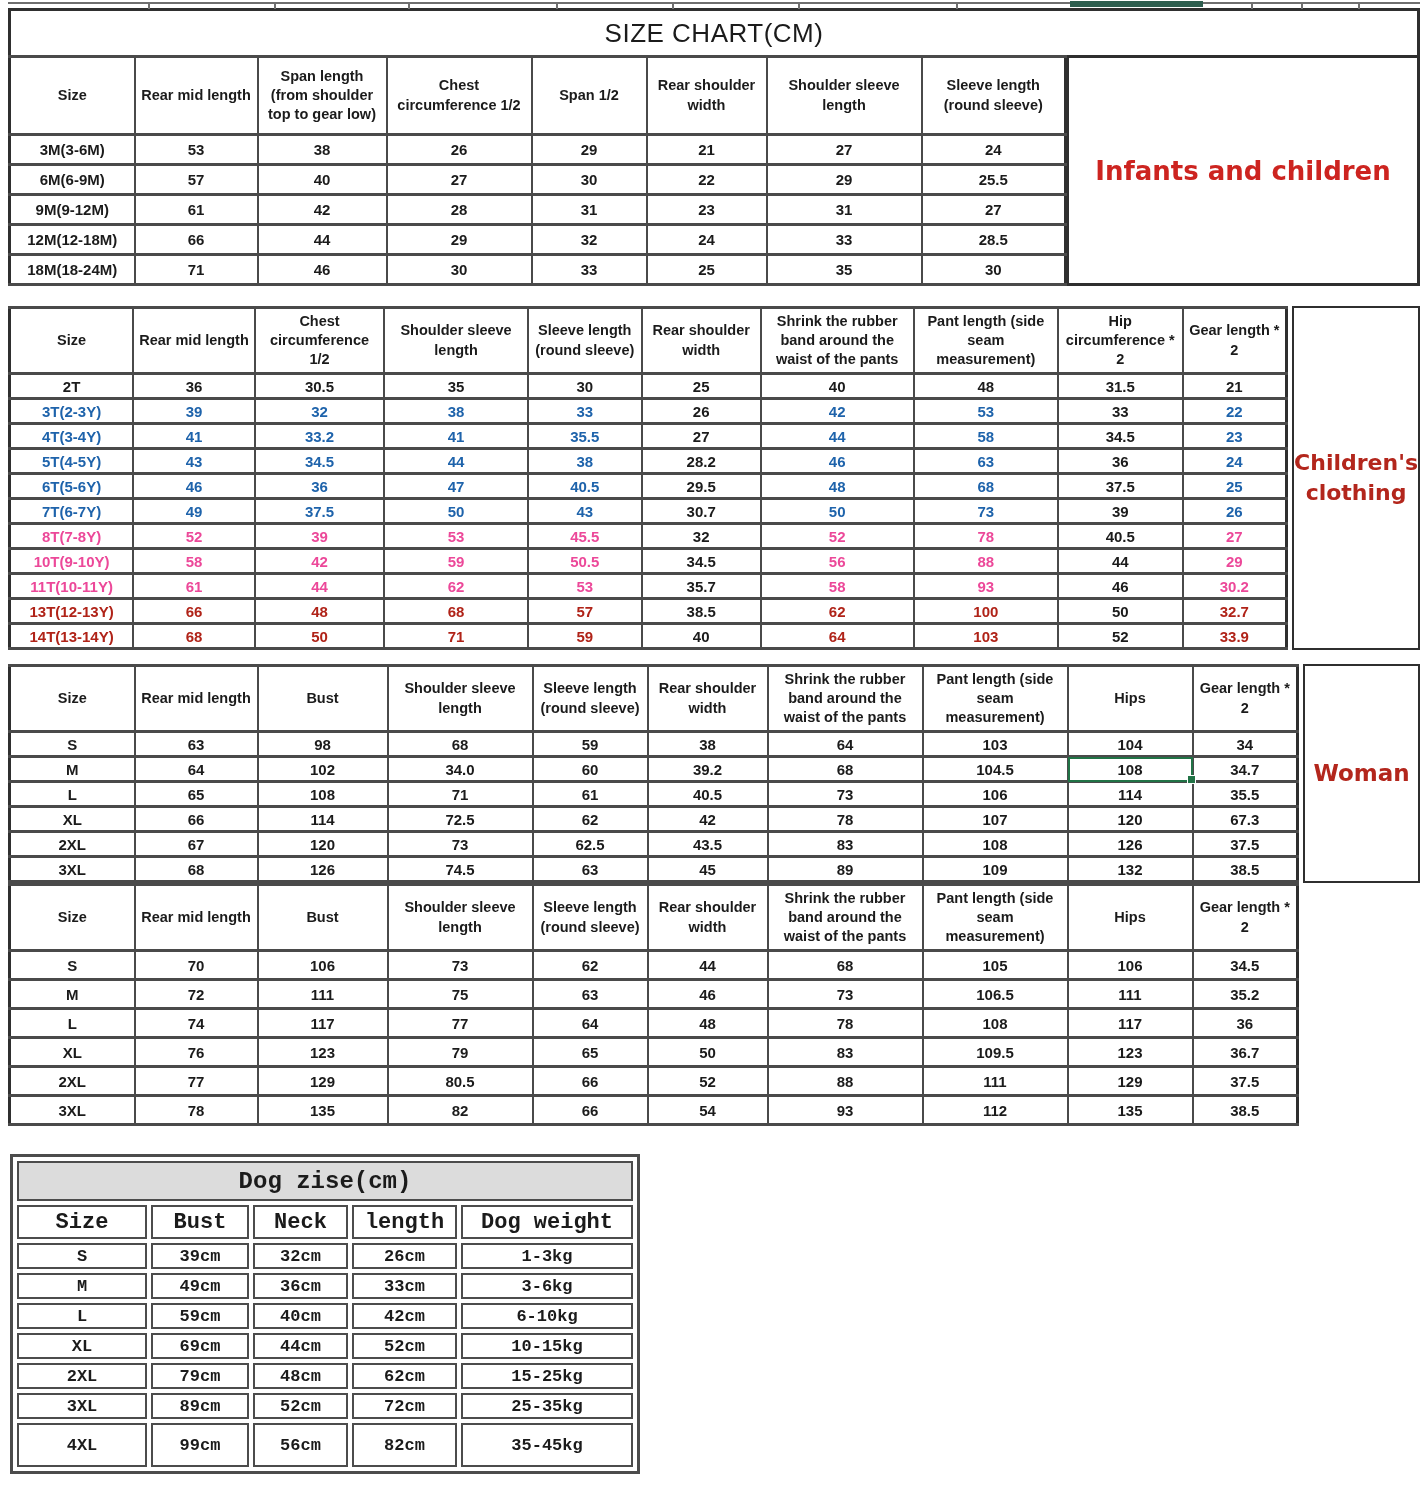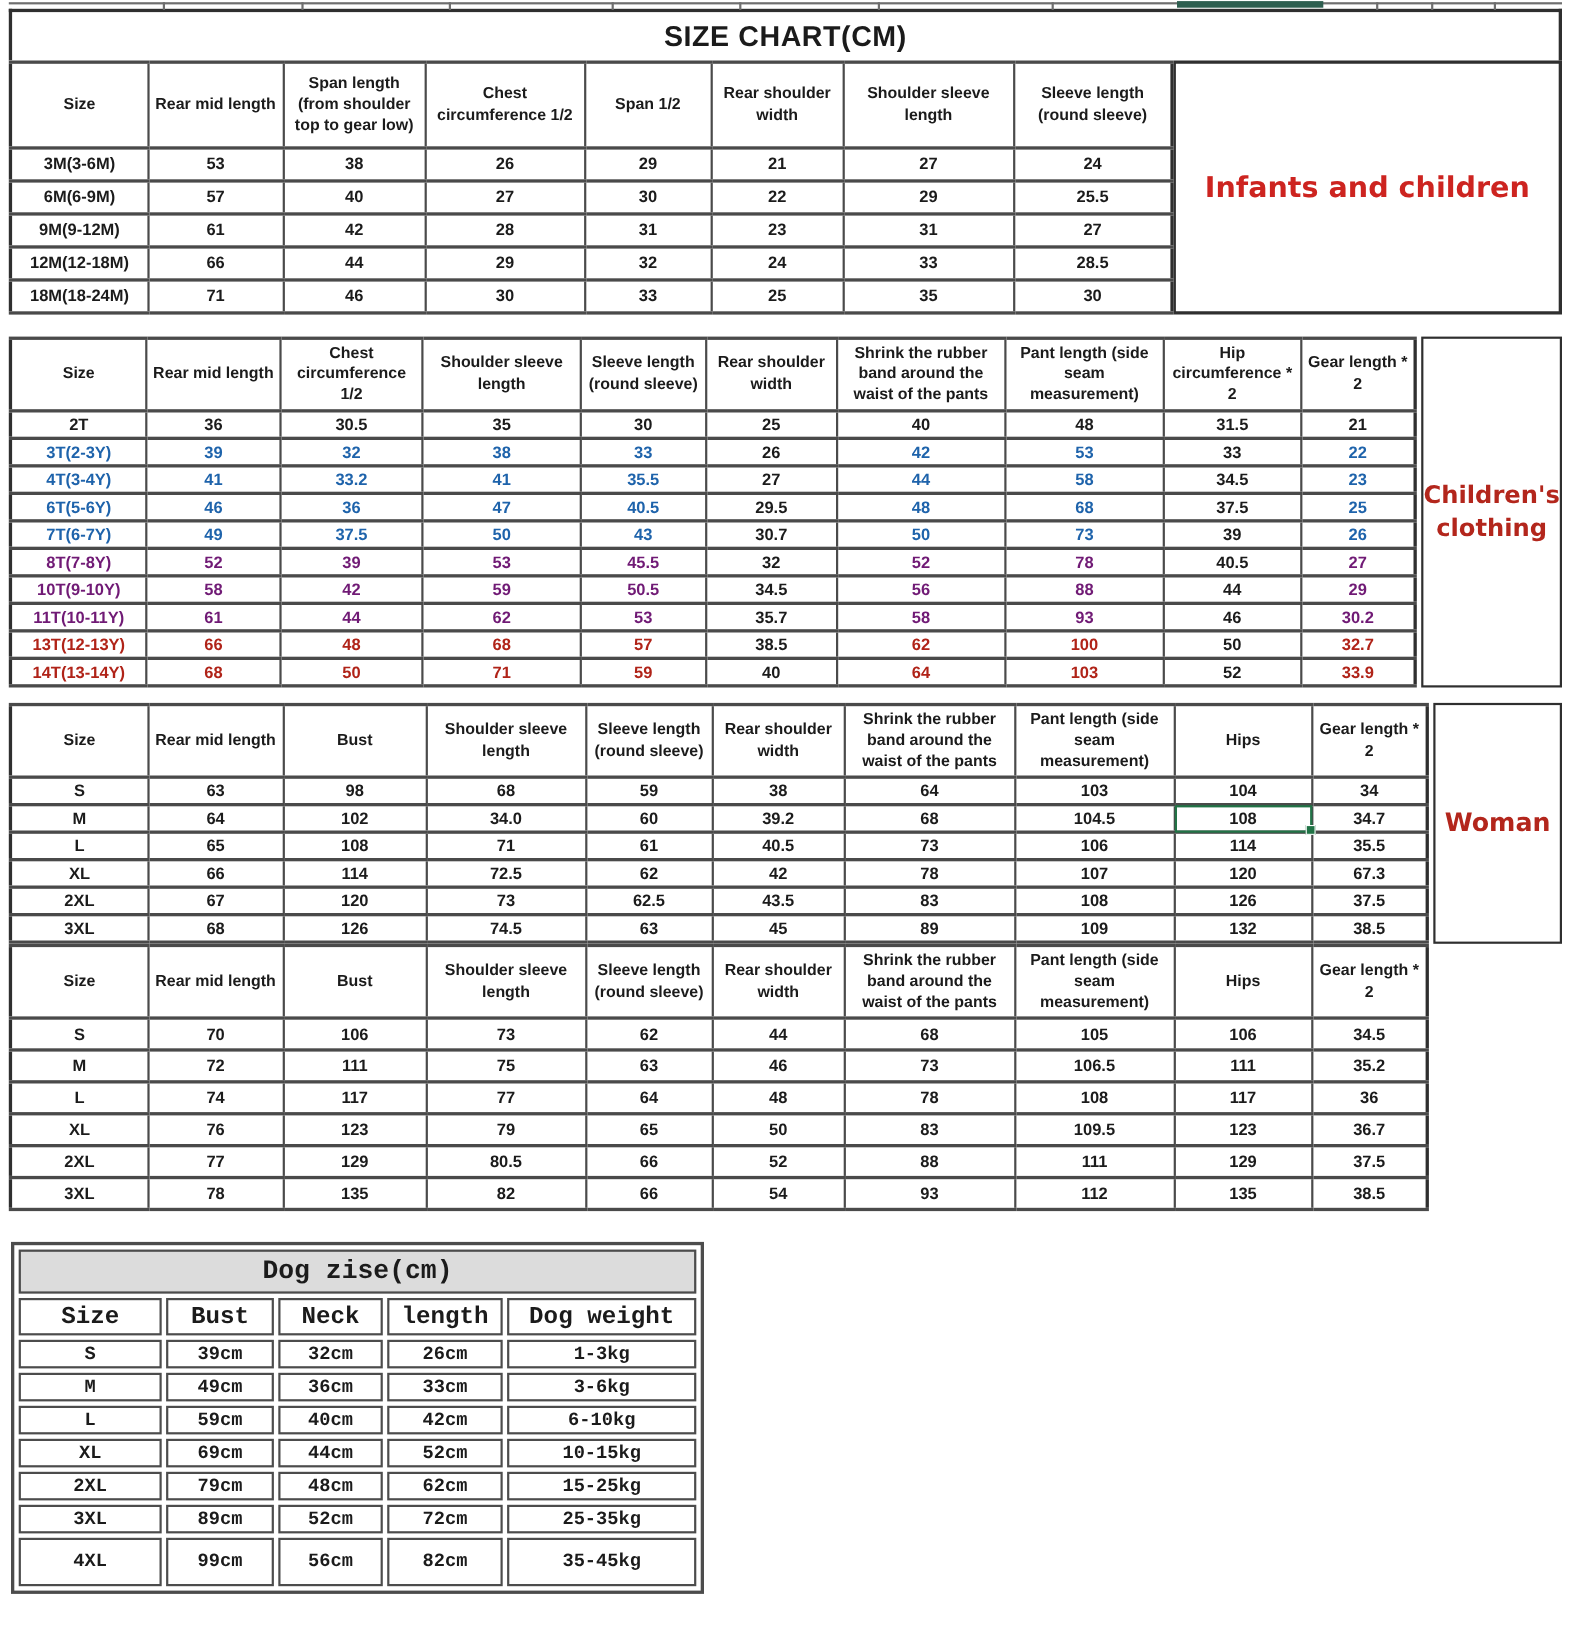--- a/index.html
+++ b/index.html
@@ -9,42 +9,42 @@
 
   
   .gridstrip { position: relative; height: 8px; width: 1412px; }
   .gridstrip .base { position: absolute; top: 2px; left: 0; width: 100%; height: 2px; background: #6f6f6f; }
   .gridstrip .tick { position: absolute; top: 2px; width: 2px; height: 7px; background: #6f6f6f; }
   .gridstrip .greenseg { position: absolute; top: 1px; height: 6px; background: #2e5e4f; }
 
   
   .size-chart-title {
     width: 1412px; border: 3px solid #2f2f2f; border-bottom: none;
-    text-align: center; font-weight: bold; font-size: 26px; padding: 7px 0 6px 0;
+    text-align: center; font-weight: normal; font-size: 26px; padding: 7px 0 6px 0;
     letter-spacing: 0.5px;
   }
   table.sheet { border-collapse: collapse; table-layout: fixed; background: #fff; }
   table.sheet th, table.sheet td {
     border: 2px solid #4a4a4a; border-top-width: 3px; border-bottom-width: 3px;
     text-align: center; vertical-align: middle; font-weight: bold;
     padding: 1px 3px; position: relative;
   }
   table.sheet { border: 3px solid #2f2f2f; }
   table.sheet th.hdr { font-size: 14.5px; line-height: 1.32; }
   table.sheet td { font-size: 15px; }
   #infants-table th.hdr { height: 78px; }
   #infants-table td { height: 30px; }
   #children-table th.hdr, #woman-table th.hdr, #men-table th.hdr { height: 66px; }
   #children-table td { height: 25px; }
   #woman-table td { height: 25px; }
   #men-table td { height: 29px; }
 
   .c-black { color: #1b1b1b; }
   .c-blue  { color: #1e63ab; }
-  .c-navy  { color: #701a75; }
+  .c-navy  { color: #ec4899; }
   .c-red   { color: #b02318; }
 
   td.selected-cell { outline: 2px solid #217346; outline-offset: -2px; }
   td.selected-cell::after {
     content: ""; position: absolute; right: -4px; bottom: -4px; width: 7px; height: 7px;
     background: #217346; border: 1px solid #ffffff; z-index: 5;
   }
 
   
   .flexrow { display: flex; align-items: stretch; width: 1412px; }
@@ -232,20 +232,32 @@
             <td class="c-blue">33.2</td>
             <td class="c-blue">41</td>
             <td class="c-blue">35.5</td>
             <td class="c-black">27</td>
             <td class="c-blue">44</td>
             <td class="c-blue">58</td>
             <td class="c-black">34.5</td>
             <td class="c-blue">23</td>
           </tr>
           <tr>
+            <td class="c-blue">5T(4-5Y)</td>
+            <td class="c-blue">43</td>
+            <td class="c-blue">34.5</td>
+            <td class="c-blue">44</td>
+            <td class="c-blue">38</td>
+            <td class="c-black">28.2</td>
+            <td class="c-blue">46</td>
+            <td class="c-blue">63</td>
+            <td class="c-black">36</td>
+            <td class="c-blue">24</td>
+          </tr>
+          <tr>
             <td class="c-blue">6T(5-6Y)</td>
             <td class="c-blue">46</td>
             <td class="c-blue">36</td>
             <td class="c-blue">47</td>
             <td class="c-blue">40.5</td>
             <td class="c-black">29.5</td>
             <td class="c-blue">48</td>
             <td class="c-blue">68</td>
             <td class="c-black">37.5</td>
             <td class="c-blue">25</td>

